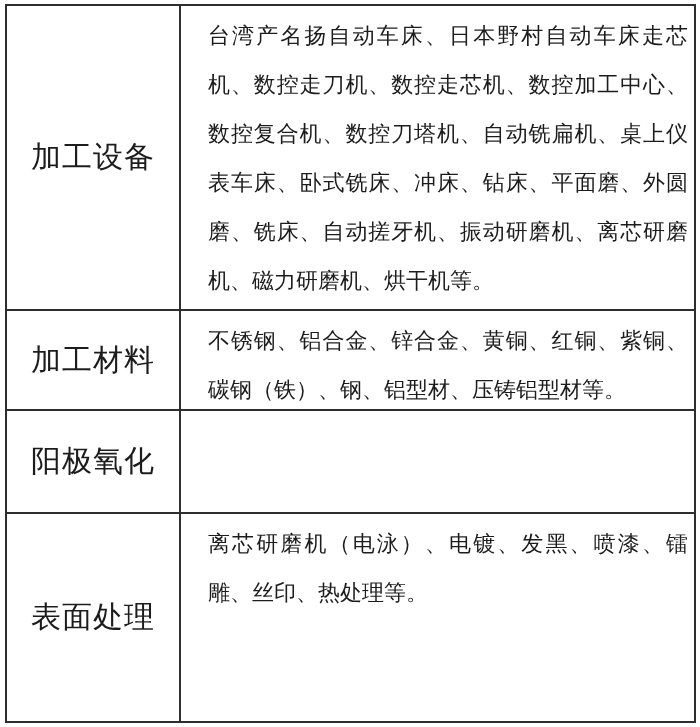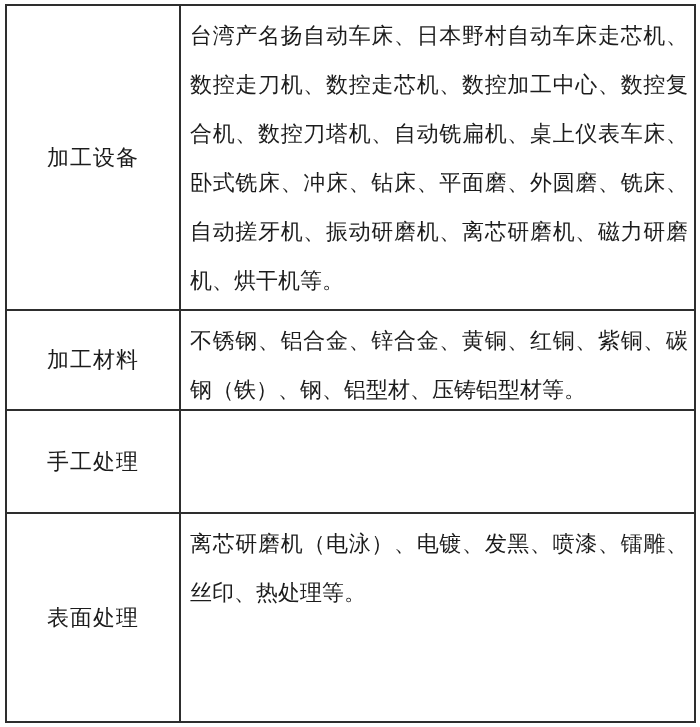--- a/index.html
+++ b/index.html
@@ -44,28 +44,28 @@
   .trow.r3 { height: 100px; }
   .trow.r4 { height: 103px; }
   .trow.r5 { flex: 1 1 auto; }
   .cell-label {
     flex: 0 0 174px;
     box-sizing: border-box;
     border-right: 2px solid #2e2e2e;
     display: flex;
     align-items: center;
     justify-content: center;
-    font-size: 22px;
+    font-size: 30px;
     letter-spacing: 1px;
     color: #1c1c1c;
   }
   .cell-content {
     flex: 1 1 auto;
     box-sizing: border-box;
-    padding: 5px 6px 4px 9px;
+    padding: 5px 6px 4px 27px;
     font-size: 22px;
     line-height: 49px;
     text-align: justify;
     text-justify: inter-ideograph;
     color: #1c1c1c;
     overflow: hidden;
   }
 </style>
 </head>
 <body>
@@ -78,21 +78,21 @@
       <div class="cell-content">台湾产名扬自动车床、日本野村自动车床走芯机、数控走刀机、数控走芯机、数控加工中心、数控复合机、数控刀塔机、自动铣扁机、桌上仪表车床、卧式铣床、冲床、钻床、平面磨、外圆磨、铣床、自动搓牙机、振动研磨机、离芯研磨机、磁力研磨机、烘干机等。</div>
     </div>
 
 
     <div class="trow r3">
       <div class="cell-label">加工材料</div>
       <div class="cell-content">不锈钢、铝合金、锌合金、黄铜、红铜、紫铜、碳钢（铁）、钢、铝型材、压铸铝型材等。</div>
     </div>
 
     <div class="trow r4">
-      <div class="cell-label">手工处理</div>
+      <div class="cell-label">阳极氧化</div>
     </div>
 
     <div class="trow r5">
       <div class="cell-label">表面处理</div>
       <div class="cell-content">离芯研磨机（电泳）、电镀、发黑、喷漆、镭雕、丝印、热处理等。</div>
     </div>
 
   </div>
 </div>
 

